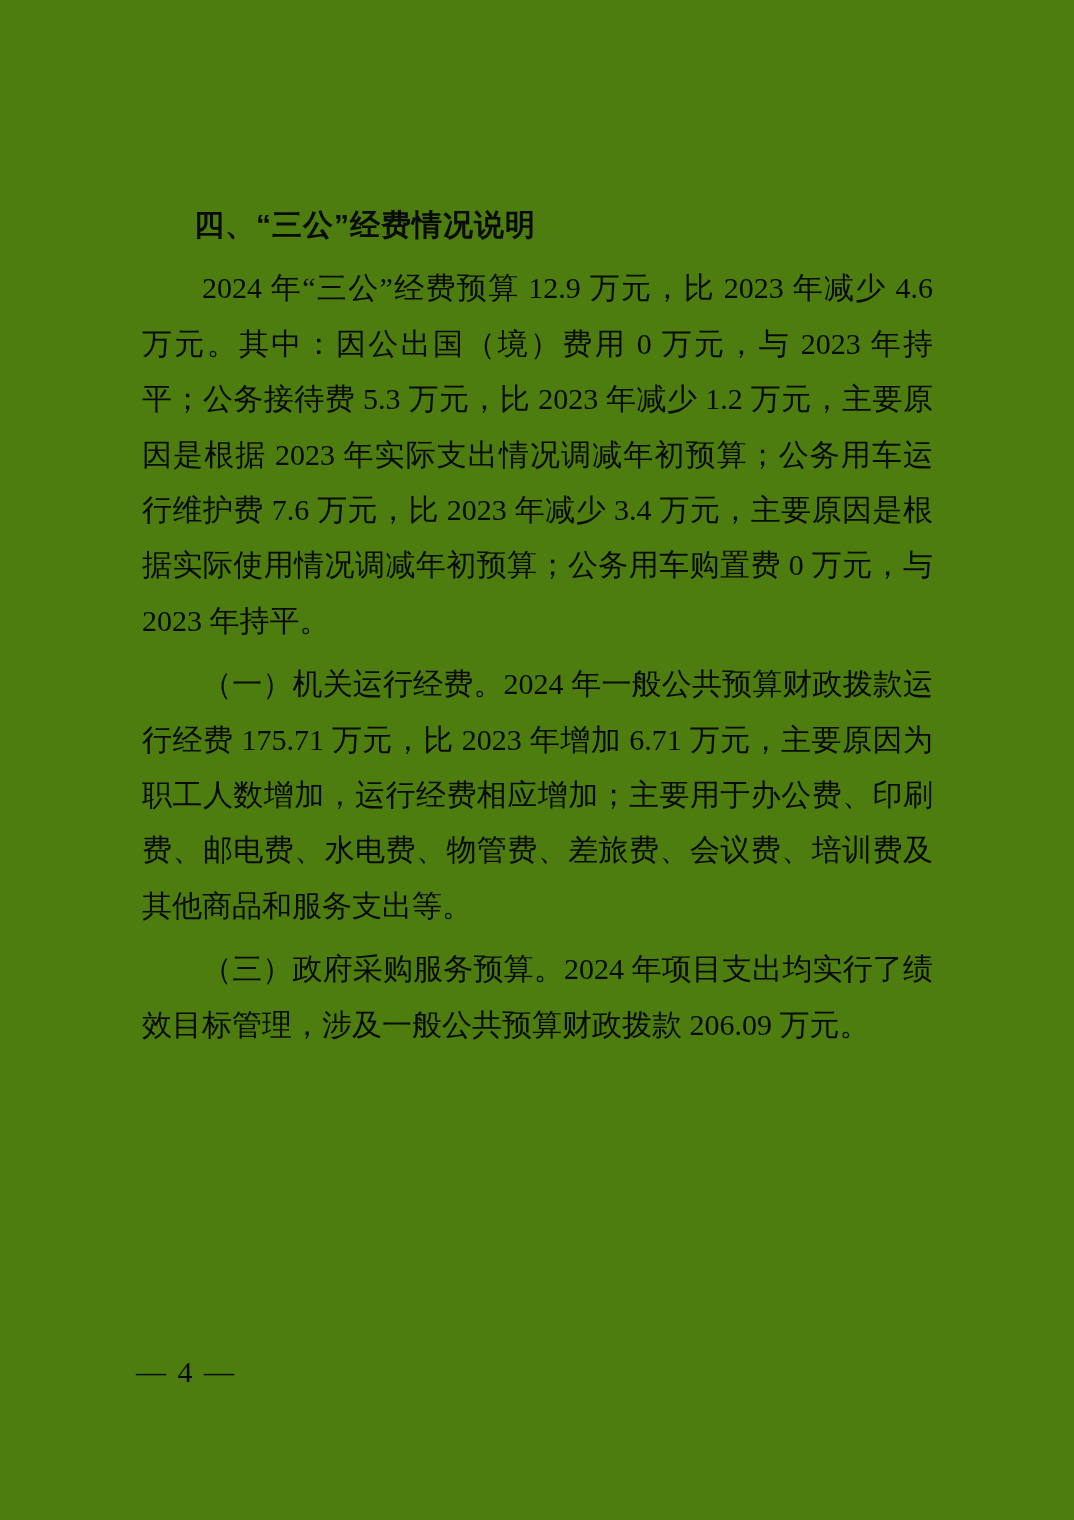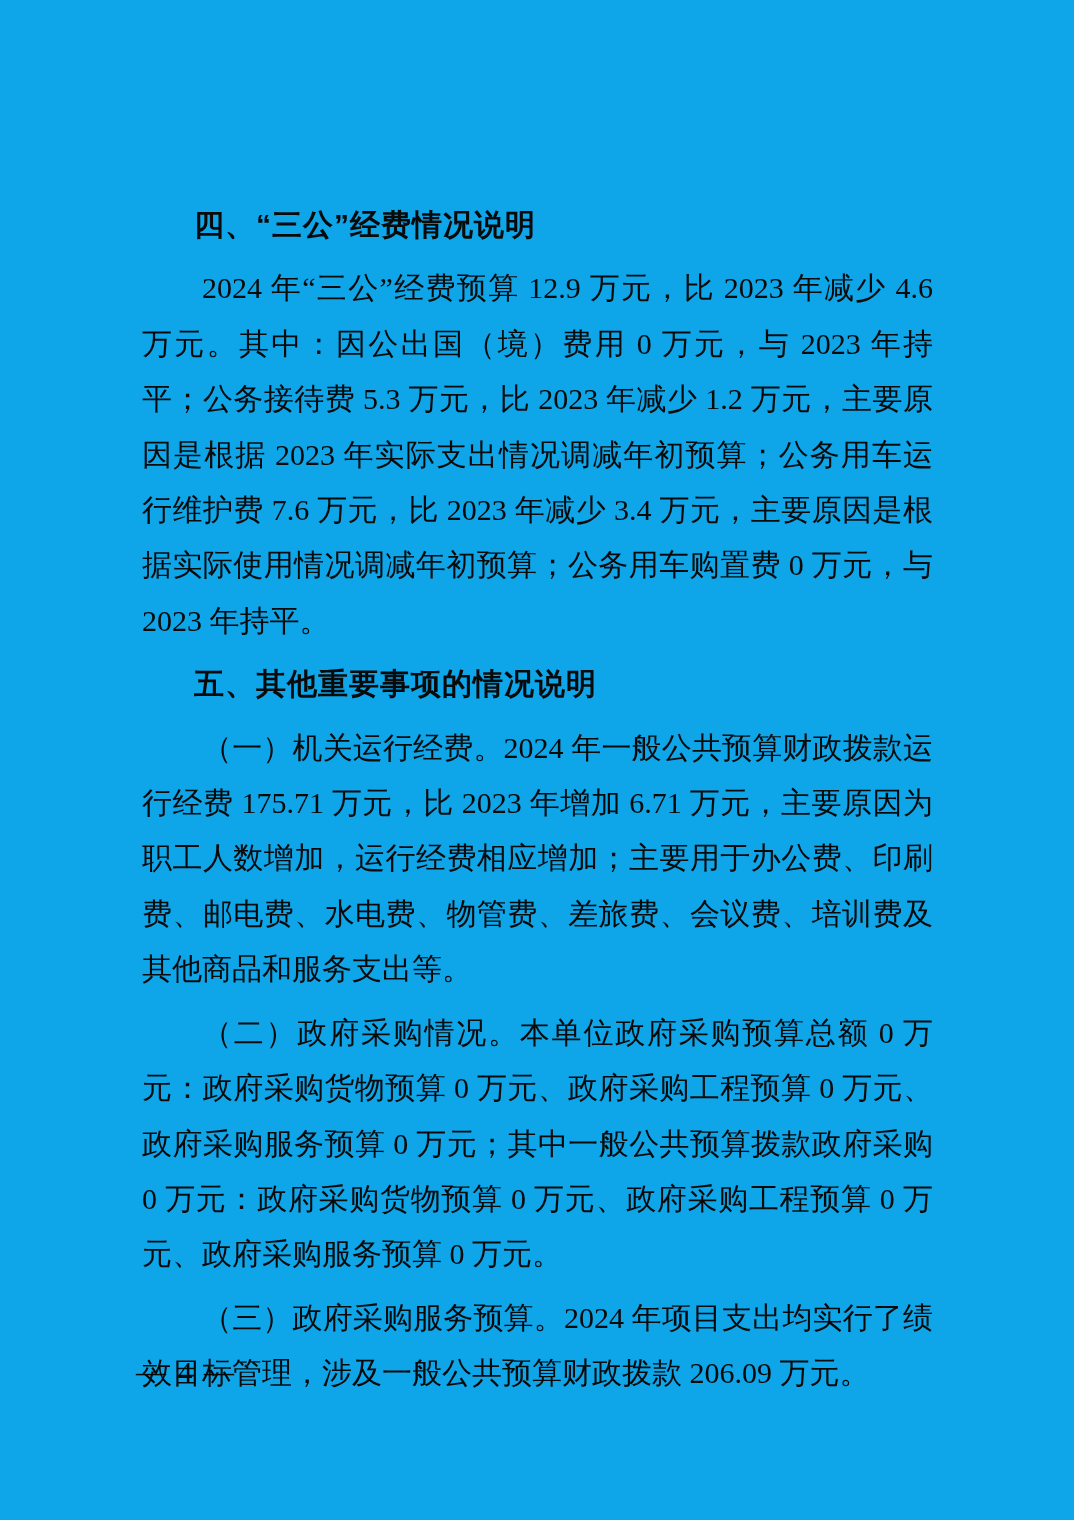--- a/index.html
+++ b/index.html
@@ -4,21 +4,21 @@
 <style>
   html, body {
     margin: 0;
     padding: 0;
     background: #e8e8e8;
   }
   .page {
     position: relative;
     width: 1074px;
     height: 1520px;
-    background: #0ea5e9;
+    background: #4d7c0f;
     overflow: hidden;
     font-family: "Liberation Serif", "DejaVu Serif", serif;
     color: #0a0a0a;
   }
   .content {
     position: absolute;
     left: 134px;
     top: 197px;
     width: 807px;
   }
@@ -56,24 +56,22 @@
 </head>
 <body>
 
 <div class="page">
   <div class="content">
 
     <h2 class="heading">四、“三公”经费情况说明</h2>
 
     <p class="para">2024 年“三公”经费预算 12.9 万元，比 2023 年减少 4.6 万元。其中：因公出国（境）费用 0 万元，与 2023 年持平；公务接待费 5.3 万元，比 2023 年减少 1.2 万元，主要原因是根据 2023 年实际支出情况调减年初预算；公务用车运行维护费 7.6 万元，比 2023 年减少 3.4 万元，主要原因是根据实际使用情况调减年初预算；公务用车购置费 0 万元，与 2023 年持平。</p>
 
-    <h2 class="heading">五、其他重要事项的情况说明</h2>
 
     <p class="para"><span class="lead">（一）机关运行经费。</span><span>2024 年一般公共预算财政拨款运行经费 175.71 万元，比 2023 年增加 6.71 万元，主要原因为职工人数增加，运行经费相应增加；主要用于办公费、印刷费、邮电费、水电费、物管费、差旅费、会议费、培训费及其他商品和服务支出等。</span></p>
 
-    <p class="para"><span class="lead">（二）政府采购情况。</span><span>本单位政府采购预算总额 0 万元：政府采购货物预算 0 万元、政府采购工程预算 0 万元、政府采购服务预算 0 万元；其中一般公共预算拨款政府采购 0 万元：政府采购货物预算 0 万元、政府采购工程预算 0 万元、政府采购服务预算 0 万元。</span></p>
 
     <p class="para"><span class="lead">（三）政府采购服务预算。</span><span>2024 年项目支出均实行了绩效目标管理，涉及一般公共预算财政拨款 206.09 万元。</span></p>
 
   </div>
 
   <div class="page-number">— 4 —</div>
 </div>
 
 </body></html>

